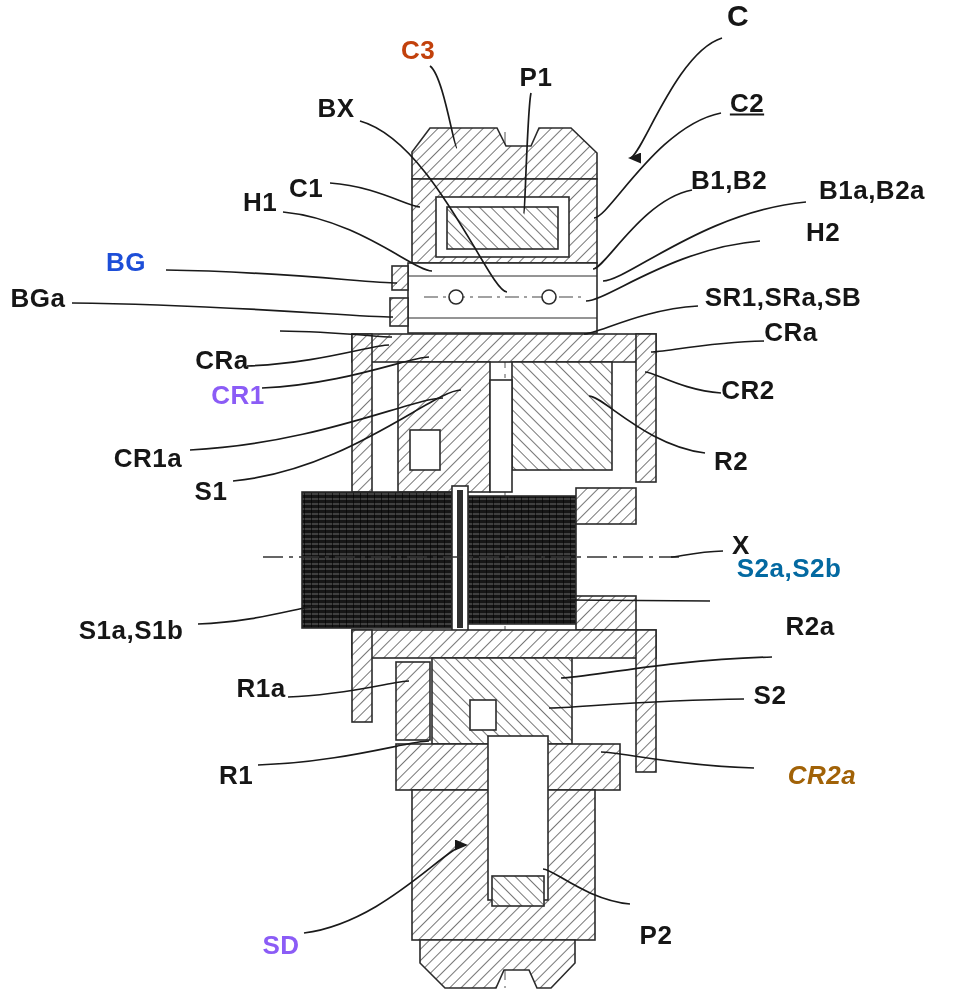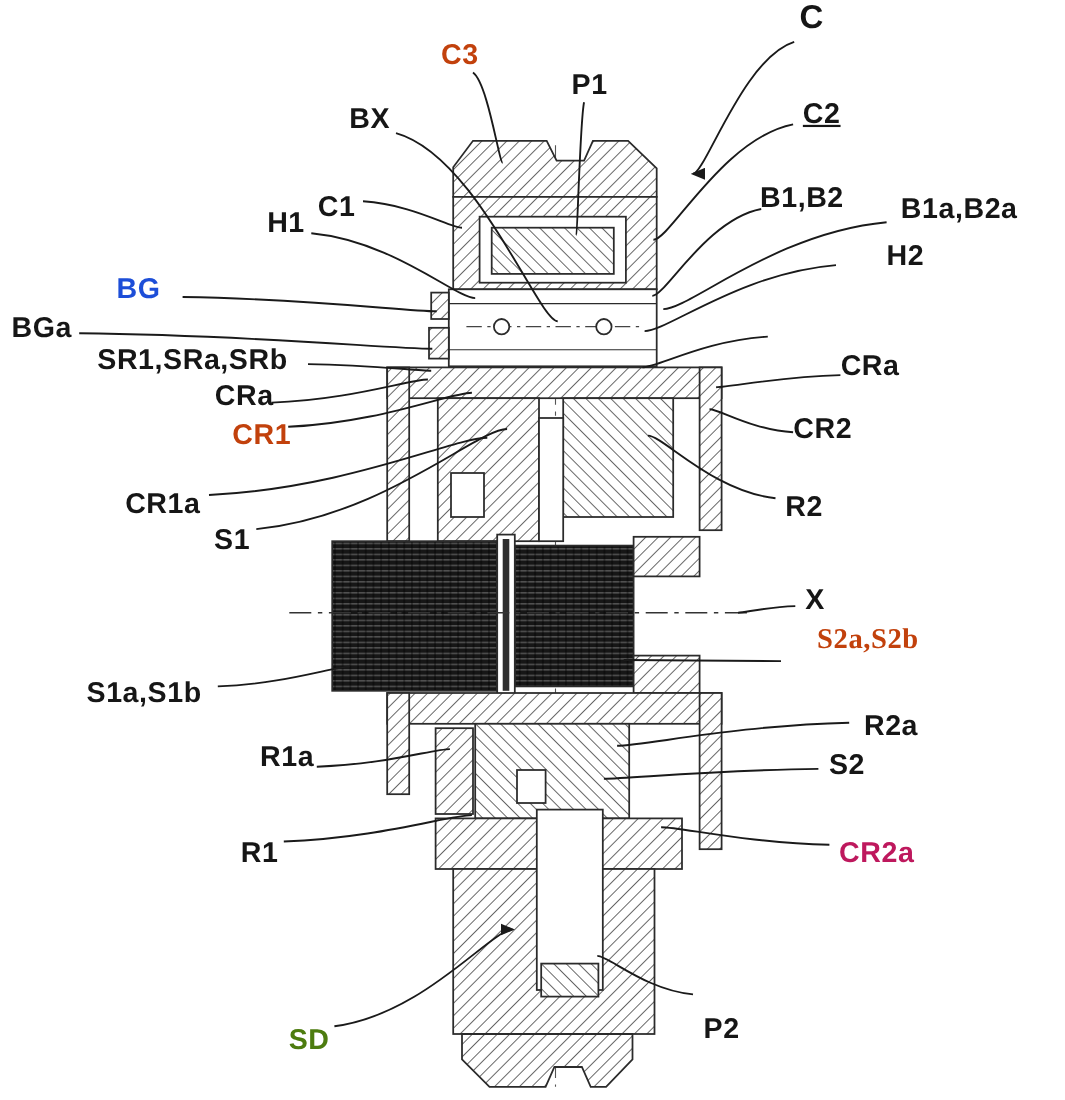--- a/index.html
+++ b/index.html
@@ -141,32 +141,32 @@
       <div class="label" style="left: 536px; top: 77px; color: rgb(22, 22, 22);">P1</div>
       <div class="label" style="left: 336px; top: 108px; color: rgb(22, 22, 22);">BX</div>
       <div class="label" style="left: 747px; top: 103px; color: rgb(22, 22, 22); text-decoration: underline;">C2</div>
       <div class="label" style="left: 306px; top: 172px; color: rgb(22, 22, 22); margin-top: 16px;">C1</div>
       <div class="label" style="left: 729px; top: 180px; color: rgb(22, 22, 22);">B1,B2</div>
       <div class="label" style="left: 872px; top: 190px; color: rgb(22, 22, 22);">B1a,B2a</div>
       <div class="label" style="left: 260px; top: 202px; color: rgb(22, 22, 22);">H1</div>
       <div class="label" style="left: 787px; top: 232px; color: rgb(22, 22, 22); margin-left: 36px;">H2</div>
       <div class="label" style="left: 126px; top: 262px; color: #1d4ed8; text-align: center;">BG</div>
       <div class="label" style="left: 38px; top: 298px; color: rgb(22, 22, 22);">BGa</div>
-      <div class="label" style="left: 175px; top: 327px; color: rgb(22, 22, 22);">SR1,SRa,SRb</div>
+      <div class="label" style="left: 783px; top: 297px; color: rgb(22, 22, 22);">SR1,SRa,SB</div>
       <div class="label" style="left: 222px; top: 360px; color: rgb(22, 22, 22);">CRa</div>
       <div class="label" style="left: 791px; top: 332px; color: rgb(22, 22, 22);">CRa</div>
       <div class="label" style="left: 748px; top: 390px; color: rgb(22, 22, 22);">CR2</div>
-      <div class="label" style="left: 238px; top: 395px; color: #c2410c;">CR1</div>
+      <div class="label" style="left: 238px; top: 395px; color: #8b5cf6;">CR1</div>
       <div class="label" style="left: 148px; top: 458px; color: rgb(22, 22, 22);">CR1a</div>
       <div class="label" style="left: 211px; top: 491px; color: rgb(22, 22, 22);">S1</div>
       <div class="label" style="left: 731px; top: 461px; color: rgb(22, 22, 22);">R2</div>
       <div class="label" style="left: 741px; top: 545px; color: rgb(22, 22, 22);">X</div>
-      <div class="label" style="left: 789px; top: 581px; color: #c2410c; font-family: Liberation Serif, serif;">S2a,S2b</div>
+      <div class="label" style="left: 789px; top: 568px; color: #0369a1;">S2a,S2b</div>
       <div class="label" style="left: 131px; top: 630px; color: rgb(22, 22, 22);">S1a,S1b</div>
-      <div class="label" style="left: 810px; top: 660px; color: rgb(22, 22, 22); text-align: right;">R2a</div>
+      <div class="label" style="left: 810px; top: 626px; color: rgb(22, 22, 22); text-align: right;">R2a</div>
       <div class="label" style="left: 770px; top: 695px; color: rgb(22, 22, 22);">S2</div>
       <div class="label" style="left: 261px; top: 688px; color: rgb(22, 22, 22);">R1a</div>
       <div class="label" style="left: 236px; top: 775px; color: rgb(22, 22, 22);">R1</div>
-      <div class="label" style="left: 797px; top: 775px; color: #be185d;">CR2a</div>
+      <div class="label" style="left: 822px; top: 775px; color: #a16207; font-style: italic;">CR2a</div>
       <div class="label" style="left: 656px; top: 935px; color: rgb(22, 22, 22);">P2</div>
-      <div class="label" style="left: 281px; top: 945px; color: #4d7c0f;">SD</div>
+      <div class="label" style="left: 281px; top: 945px; color: #8b5cf6;">SD</div>
     </div>
 </div>
 
 </body></html>

